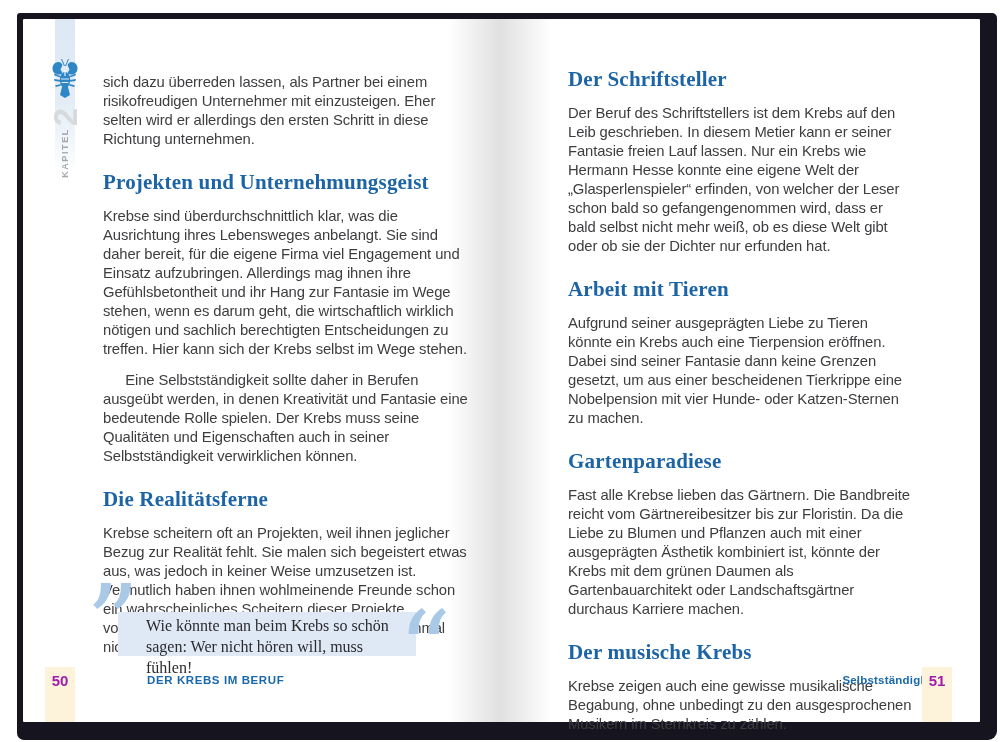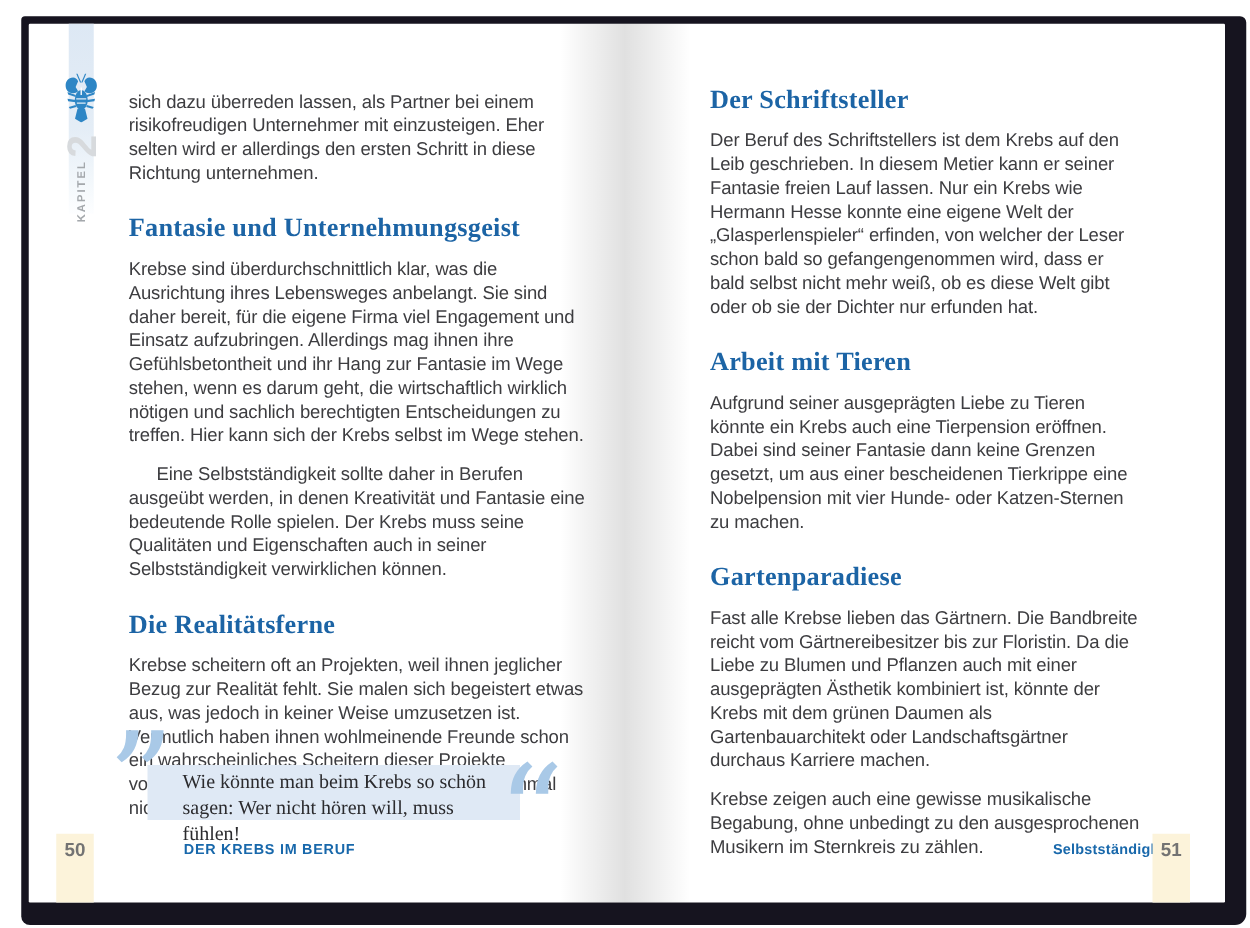--- a/index.html
+++ b/index.html
@@ -57,21 +57,21 @@
   }
   .qmark{
     position:absolute;z-index:3;font-family:"DejaVu Serif",serif;
     font-size:104px;line-height:1;color:#a9c9e7;pointer-events:none;
   }
   .qmark.close{left:86px;top:572px;}
   .qmark.open{left:398px;top:598px;}
   
   .edge-strip{
     position:absolute;width:30px;background:#fcf3da;top:667px;height:55px;
-    text-align:center;color:#737373;font-weight:bold;font-size:15px;padding-top:5px;
+    text-align:center;color:#a21caf;font-weight:bold;font-size:15px;padding-top:5px;
     box-sizing:border-box;
   }
   .edge-strip.left{left:45px;}
   .edge-strip.right{left:922px;}
   .footer-label{
     position:absolute;top:674px;font-size:11.5px;font-weight:bold;
     letter-spacing:0.6px;color:#1868ab;padding-left:44px;
   }
   .footer-label.left{left:103px;}
   .footer-label.right{left:565px;width:332px;text-align:right;letter-spacing:0.2px;}
@@ -111,39 +111,40 @@
       <path d="M9.5 24 H16.5 V25 H9.5 Z" fill="#ffffff" opacity="0.85"></path>
       <path d="M12.4 12 h1.2 v6 h-1.2 Z" fill="#ffffff" opacity="0.9"></path>
     </g>
   </svg>
 </div>
 <div class="chapnum">2</div>
 <div class="chaplabel">KAPITEL</div>
 
 <div class="col col-left">
   <p>sich dazu überreden lassen, als Partner bei einem risikofreudigen Unternehmer mit einzusteigen. Eher selten wird er allerdings den ersten Schritt in diese Richtung unternehmen.</p>
-  <h2>Fantasie und Unternehmungsgeist</h2>
+  <h2>Projekten und Unternehmungsgeist</h2>
   <p>Krebse sind überdurchschnittlich klar, was die Ausrichtung ihres Lebensweges anbelangt. Sie sind daher bereit, für die eigene Firma viel Engagement und Einsatz aufzubringen. Allerdings mag ihnen ihre Gefühlsbetontheit und ihr Hang zur Fantasie im Wege stehen, wenn es darum geht, die wirtschaftlich wirklich nötigen und sachlich berechtigten Entscheidungen zu treffen. Hier kann sich der Krebs selbst im Wege stehen.</p>
   <p class="cont">Eine Selbstständigkeit sollte daher in Berufen ausgeübt werden, in denen Kreativität und Fantasie eine bedeutende Rolle spielen. Der Krebs muss seine Qualitäten und Eigenschaften auch in seiner Selbstständigkeit verwirklichen können.</p>
   <h2>Die Realitätsferne</h2>
   <p>Krebse scheitern oft an Projekten, weil ihnen jeglicher Bezug zur Realität fehlt. Sie malen sich begeistert etwas aus, was jedoch in keiner Weise umzusetzen ist. Vermutlich haben ihnen wohlmeinende Freunde schon ein wahrscheinliches Scheitern dieser Projekte vorausgesagt, aber die Krebse wollten wieder einmal nicht hören.</p>
 </div>
 
 <div class="quote-box"></div>
 <div class="quote-text">Wie könnte man beim Krebs so schön sagen: Wer nicht hören will, muss fühlen!</div>
 <div class="qmark close">”</div>
 <div class="qmark open">“</div>
 
 <div class="col col-right">
   <h2 class="first">Der Schriftsteller</h2>
   <p>Der Beruf des Schriftstellers ist dem Krebs auf den Leib geschrieben. In diesem Metier kann er seiner Fantasie freien Lauf lassen. Nur ein Krebs wie Hermann Hesse konnte eine eigene Welt der „Glasperlenspieler“ erfinden, von welcher der Leser schon bald so gefangengenommen wird, dass er bald selbst nicht mehr weiß, ob es diese Welt gibt oder ob sie der Dichter nur erfunden hat.</p>
   <h2>Arbeit mit Tieren</h2>
   <p>Aufgrund seiner ausgeprägten Liebe zu Tieren könnte ein Krebs auch eine Tierpension eröffnen. Dabei sind seiner Fantasie dann keine Grenzen gesetzt, um aus einer bescheidenen Tierkrippe eine Nobelpension mit vier Hunde- oder Katzen-Sternen zu machen.</p>
   <h2>Gartenparadiese</h2>
   <p>Fast alle Krebse lieben das Gärtnern. Die Bandbreite reicht vom Gärtnereibesitzer bis zur Floristin. Da die Liebe zu Blumen und Pflanzen auch mit einer ausgeprägten Ästhetik kombiniert ist, könnte der Krebs mit dem grünen Daumen als Gartenbauarchitekt oder Landschaftsgärtner durchaus Karriere machen.</p>
+  <h2>Der musische Krebs</h2>
   <p>Krebse zeigen auch eine gewisse musikalische Begabung, ohne unbedingt zu den ausgesprochenen Musikern im Sternkreis zu zählen.</p>
 </div>
 
 <div class="edge-strip left">
   <span>50</span>
 </div>
 <div class="footer-label left">DER KREBS IM BERUF</div>
 
 <div class="footer-label right">Selbstständigkeit</div>
 <div class="edge-strip right">

